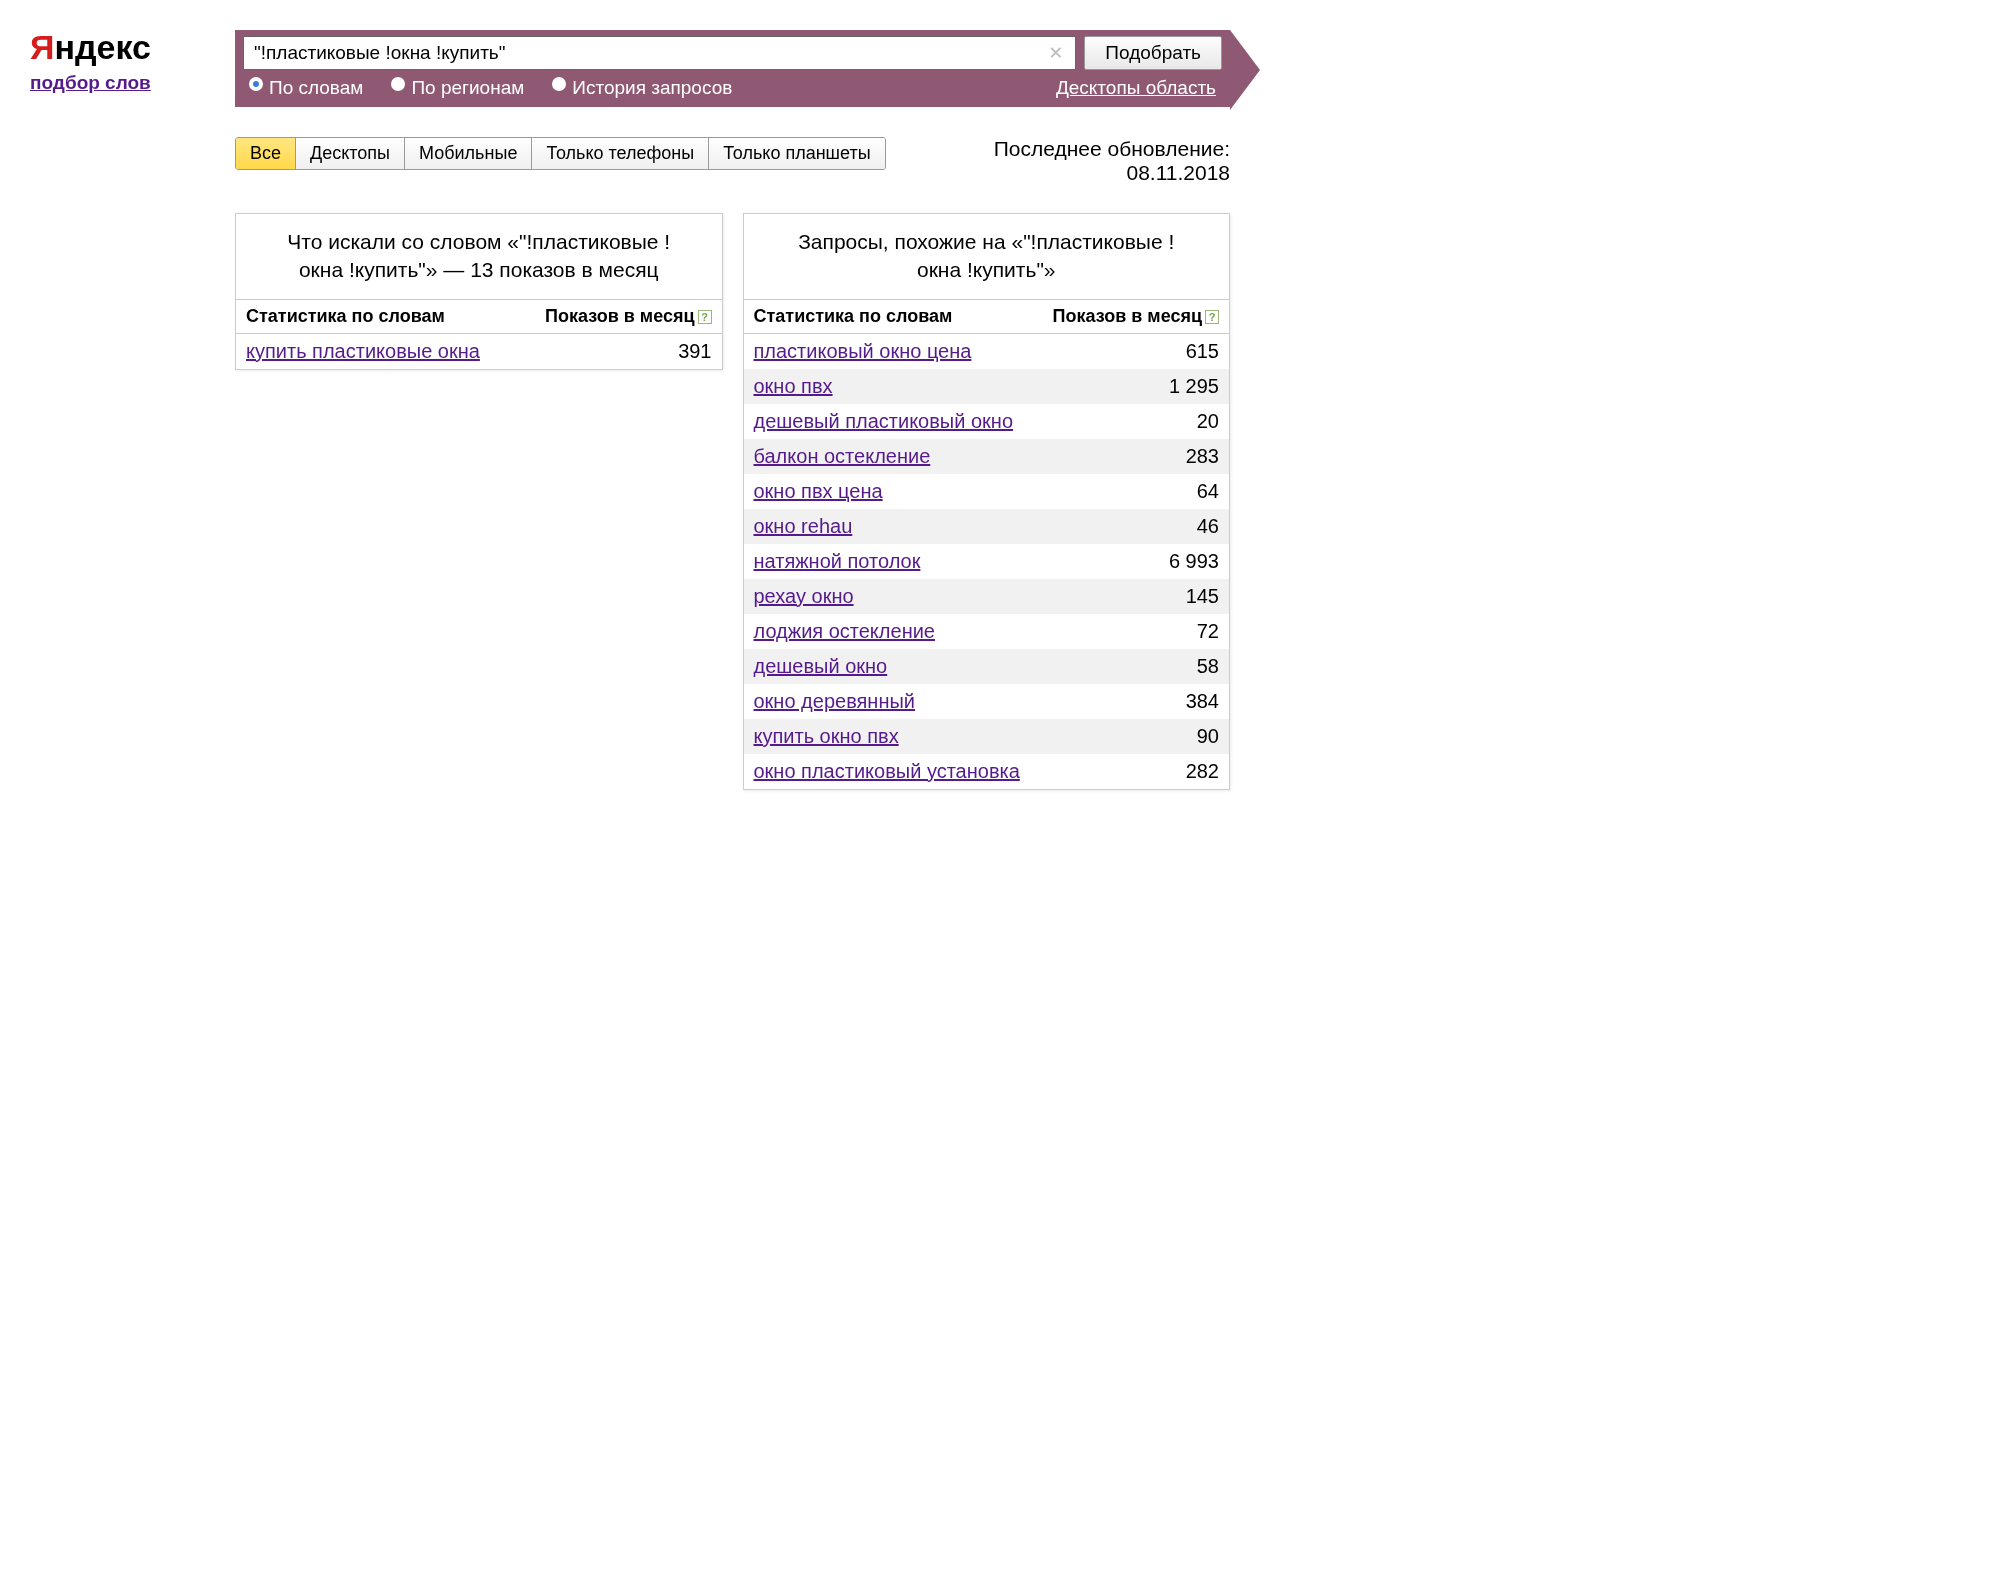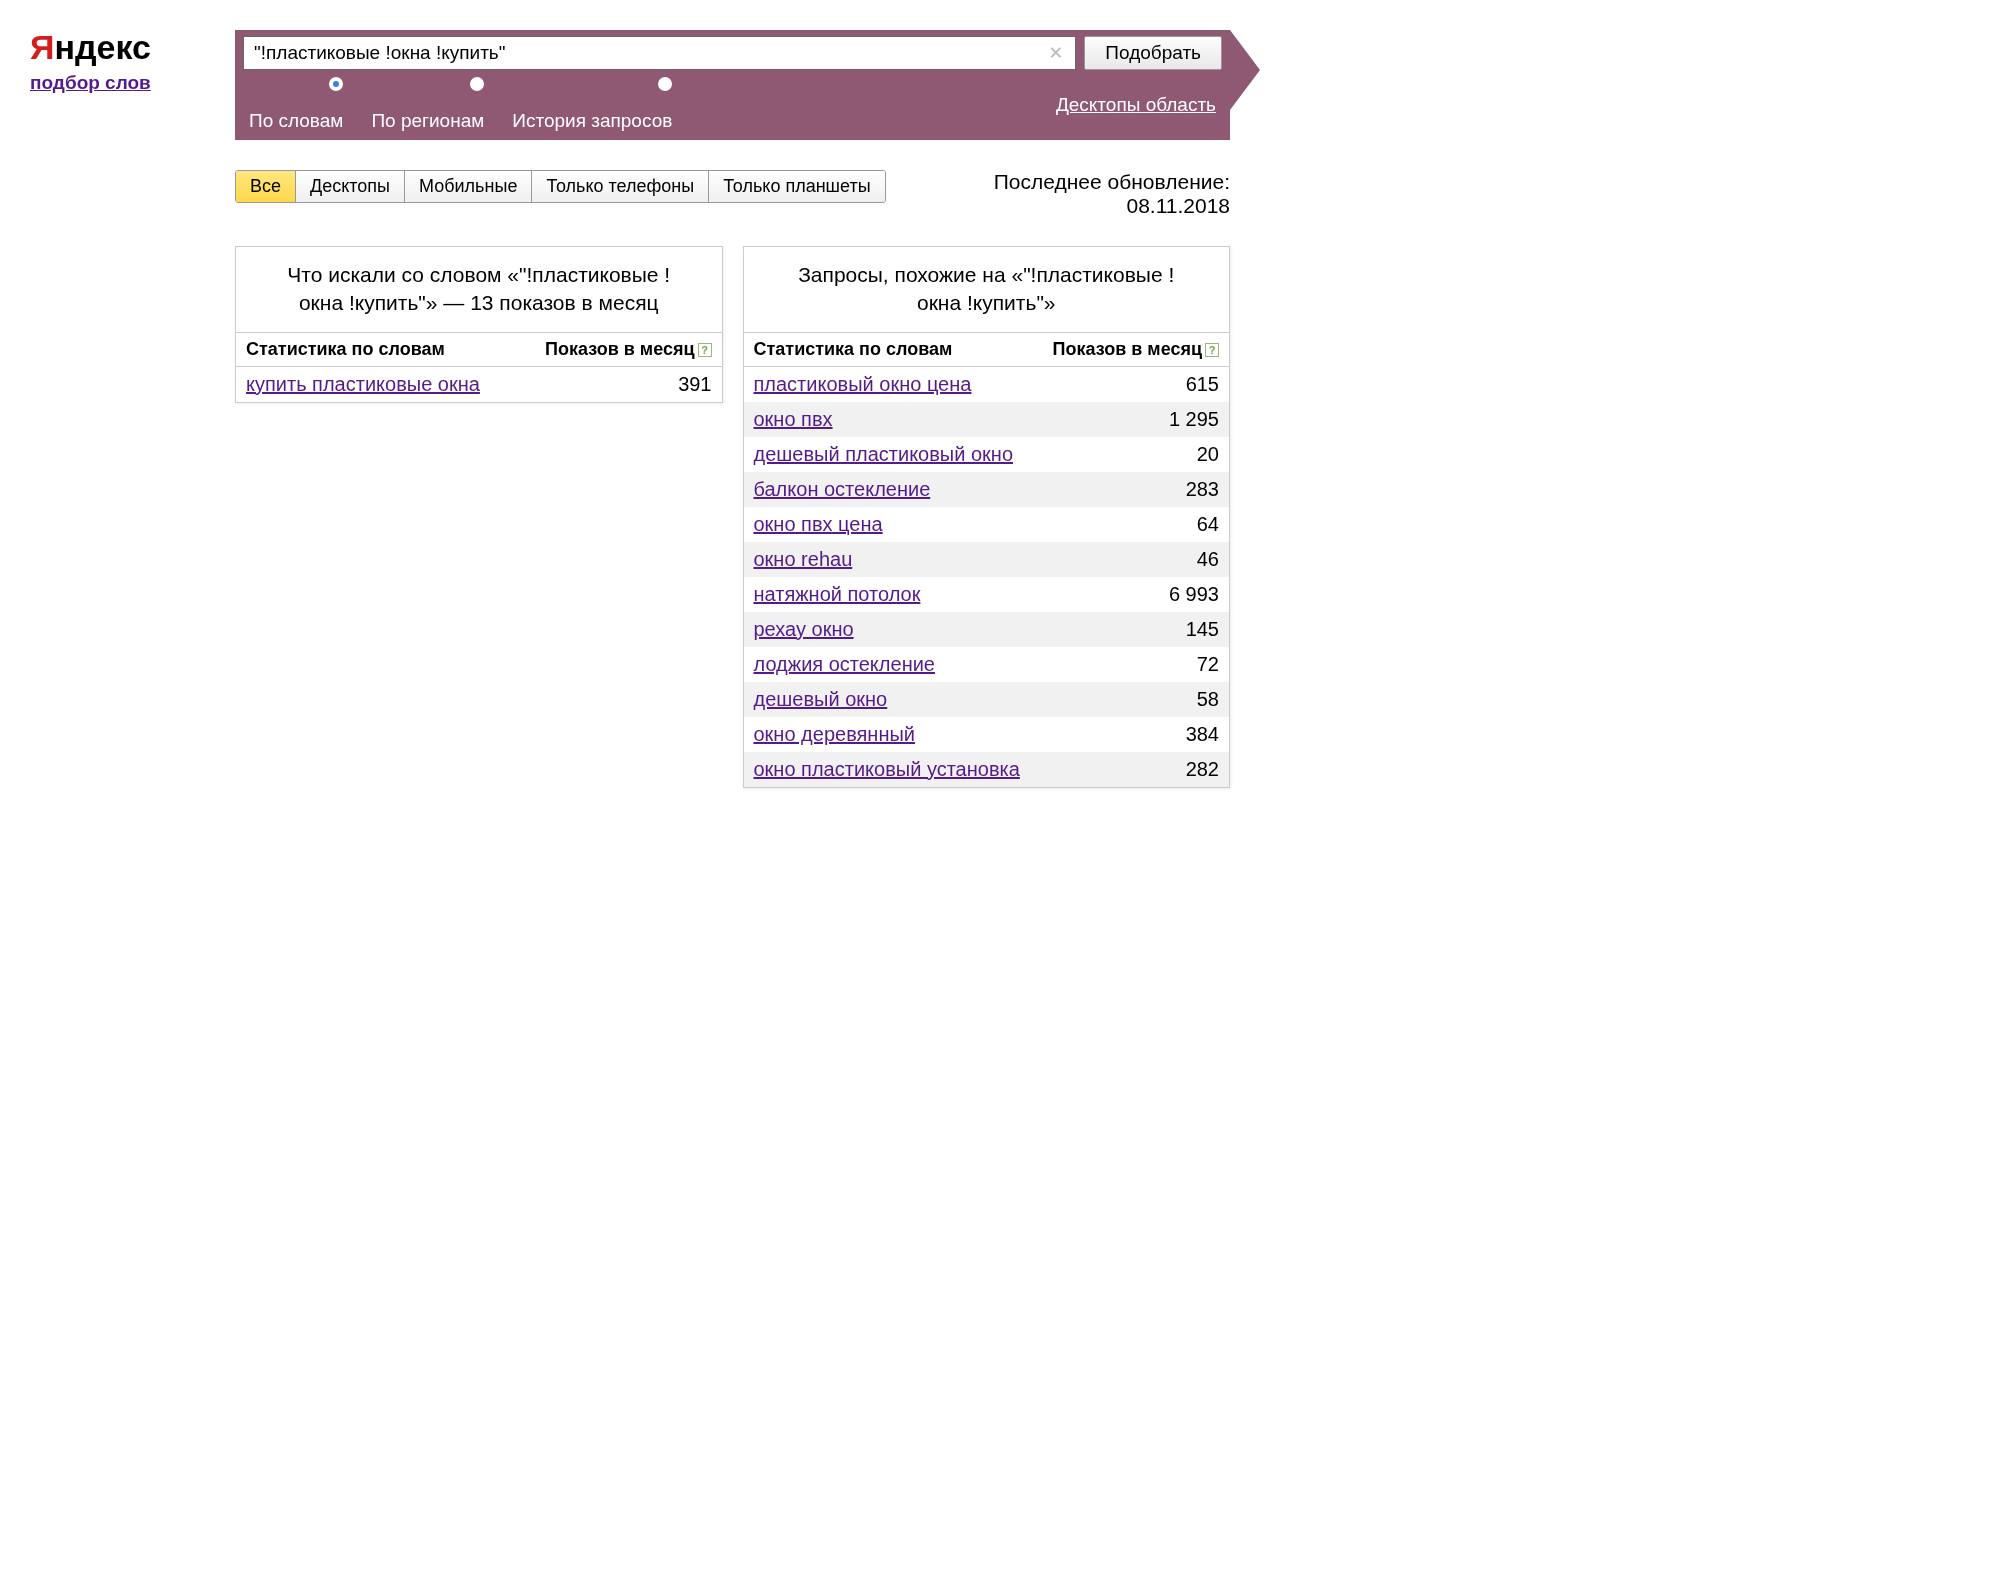--- a/index.html
+++ b/index.html
@@ -106,24 +106,23 @@
     .radio-row {
       display: flex;
       gap: 28px;
       padding: 4px 14px 8px 14px;
       color: #fff;
       font-size: 19px;
       align-items: center;
     }
     .radio-item {
       display: flex;
-      align-items: flex-end;
-      gap: 19px;
+      align-items: flex-start;
+      gap: 6px;
       cursor: pointer;
-      flex-direction: column;
     }
     .radio-dot {
       width: 14px;
       height: 14px;
       border-radius: 50%;
       border: 2px solid #fff;
       display: inline-flex;
       align-items: center;
       justify-content: center;
       background: #fff;
@@ -351,20 +350,24 @@
               </tr>
               <tr>
                 <td><a href="#" class="kw-link">дешевый окно</a></td>
                 <td>58</td>
               </tr>
               <tr>
                 <td><a href="#" class="kw-link">окно деревянный</a></td>
                 <td>384</td>
               </tr>
               <tr>
+                <td><a href="#" class="kw-link">купить окно пвх</a></td>
+                <td>90</td>
+              </tr>
+              <tr>
                 <td><a href="#" class="kw-link">окно пластиковый установка</a></td>
                 <td>282</td>
               </tr>
             </tbody>
         </table>
       </div>
     </div>
   </div>
 </div>
 

